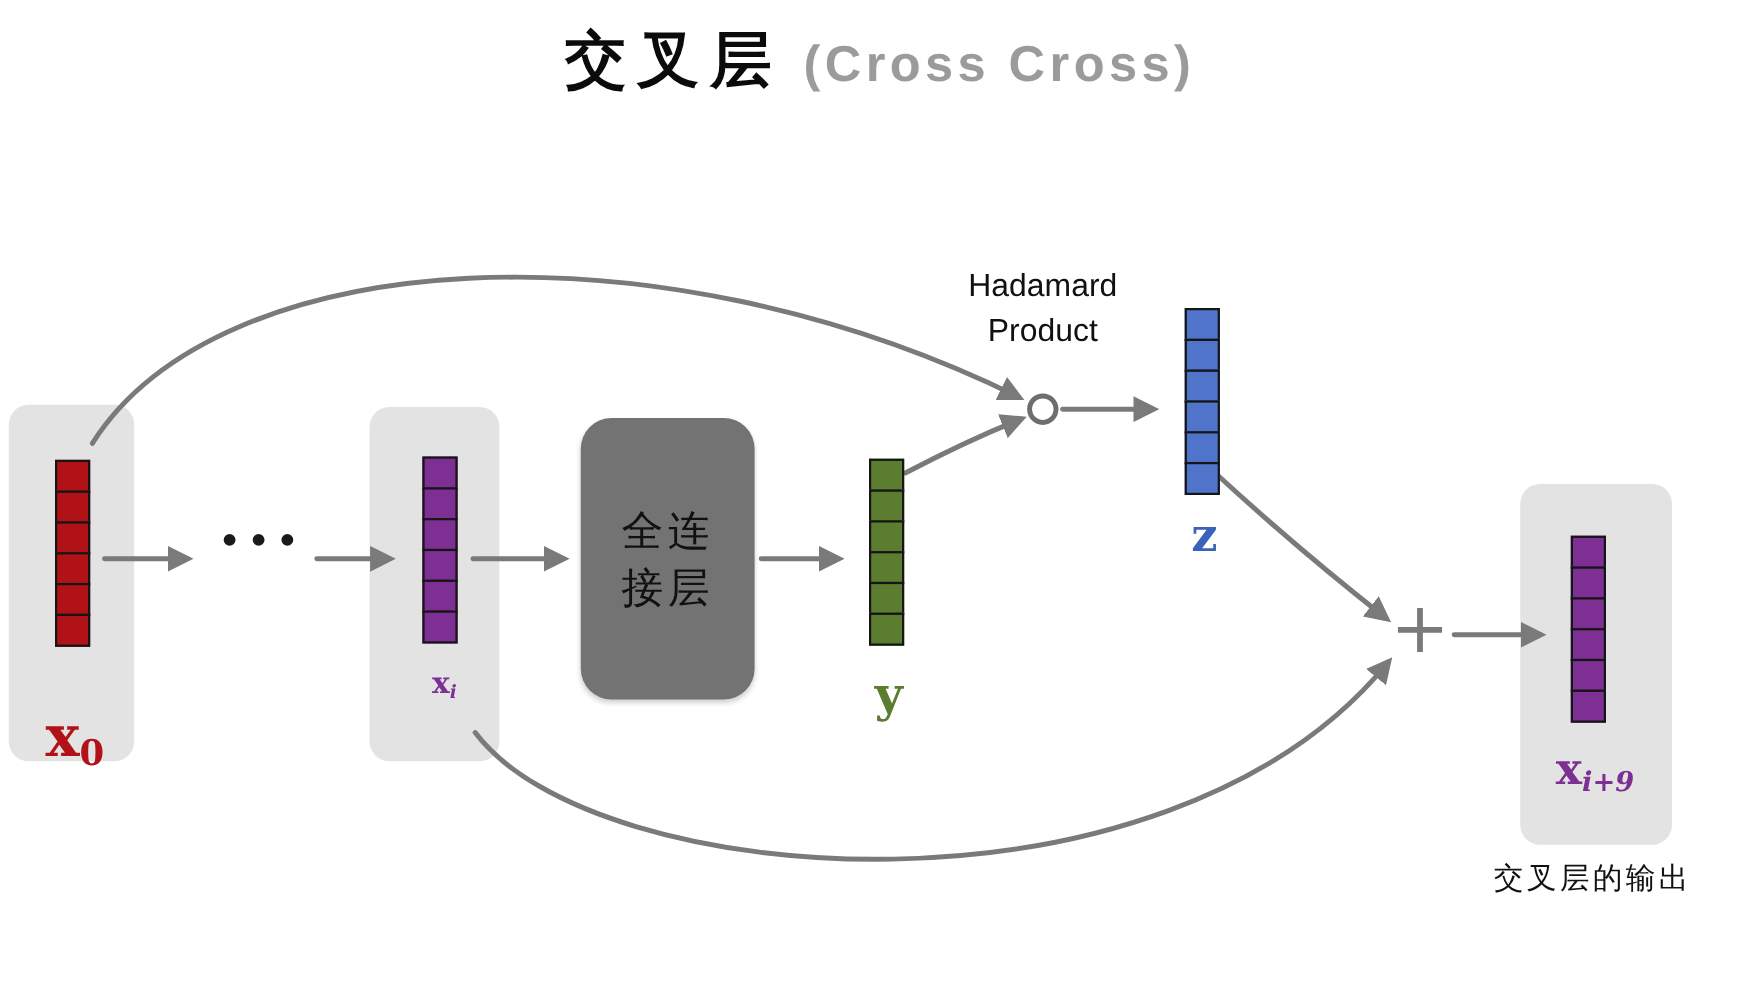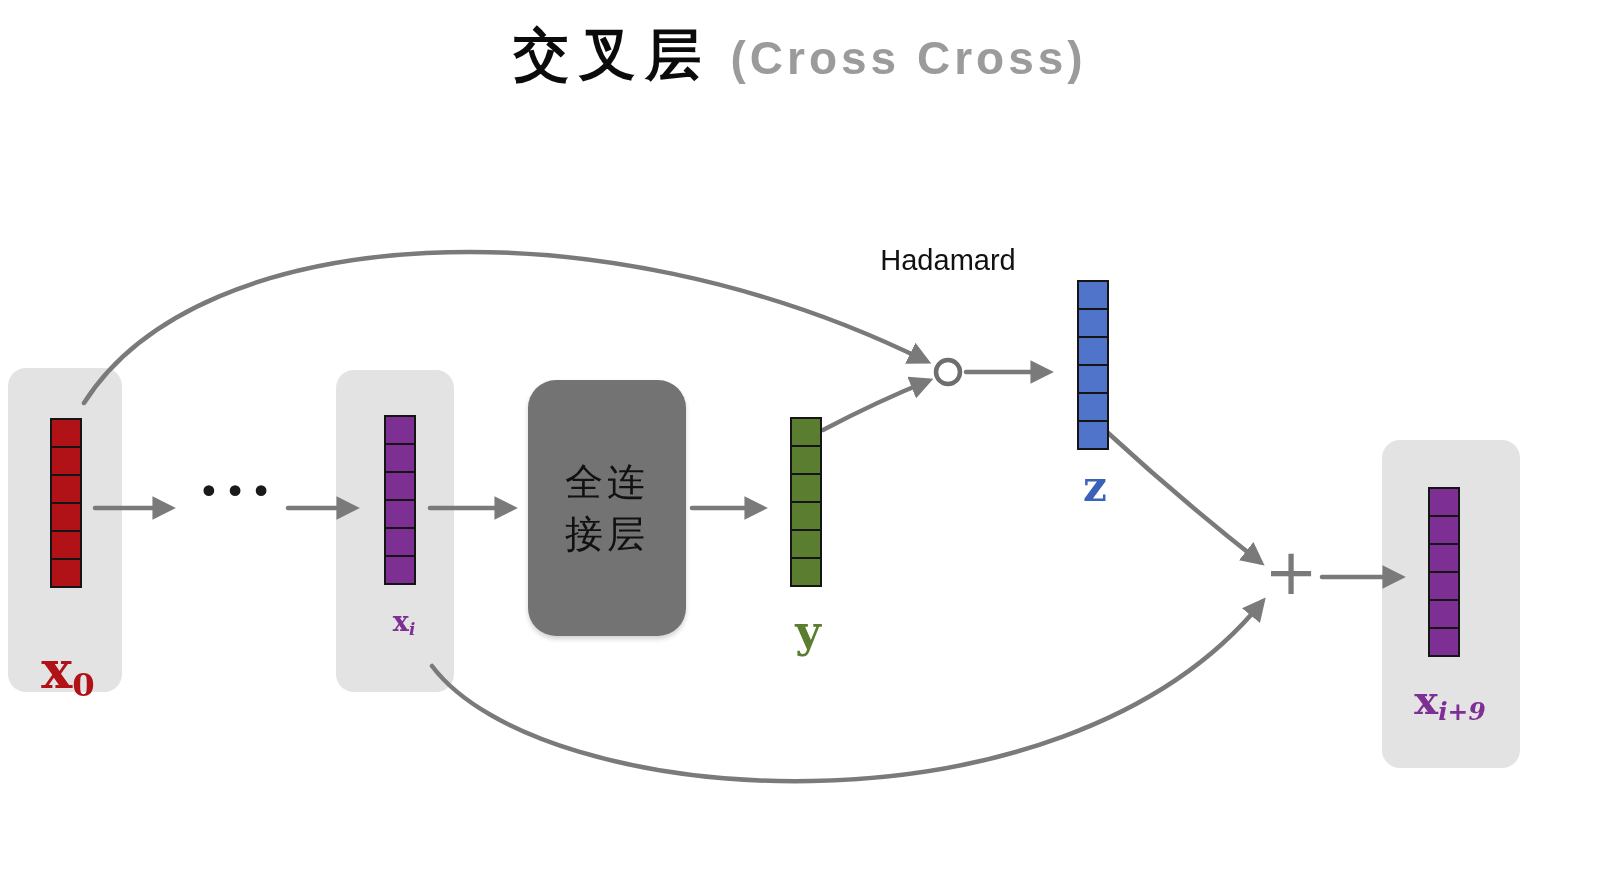--- a/index.html
+++ b/index.html
@@ -241,32 +241,34 @@
   <div class="fc-box">
     <div class="fc-line">全连</div>
     <div class="fc-line">接层</div>
   </div>
 
   <div class="dots">···</div>
   <div class="plus">+</div>
 
   <div class="hadamard-text">
     <div>Hadamard</div>
+    <div>Product</div>
   </div>
 
   <div class="math-label lab-x0">
     <span>x</span><sub>0</sub>
   </div>
   <div class="math-label lab-xi">
     <span>x</span><sub>i</sub>
   </div>
   <div class="math-label lab-y">
     <span>y</span>
   </div>
   <div class="math-label lab-z">
     <span>z</span>
   </div>
   <div class="math-label lab-xi1">
     <span>x</span><sub>i+9</sub>
   </div>
 
+  <div class="caption cap-output">交叉层的输出</div>
 
 </div>
 
 </body></html>

